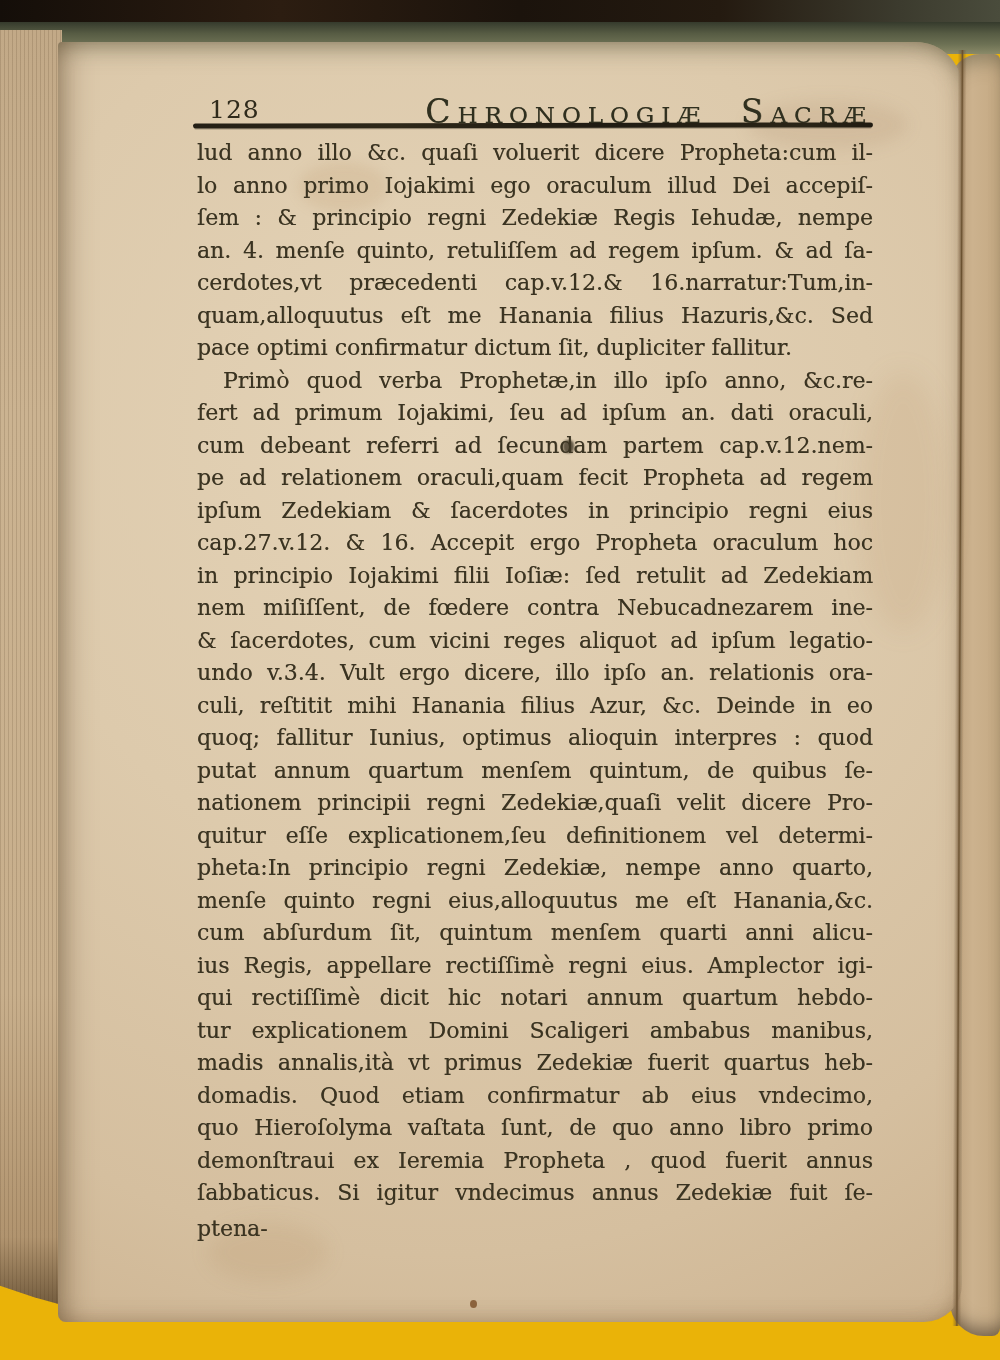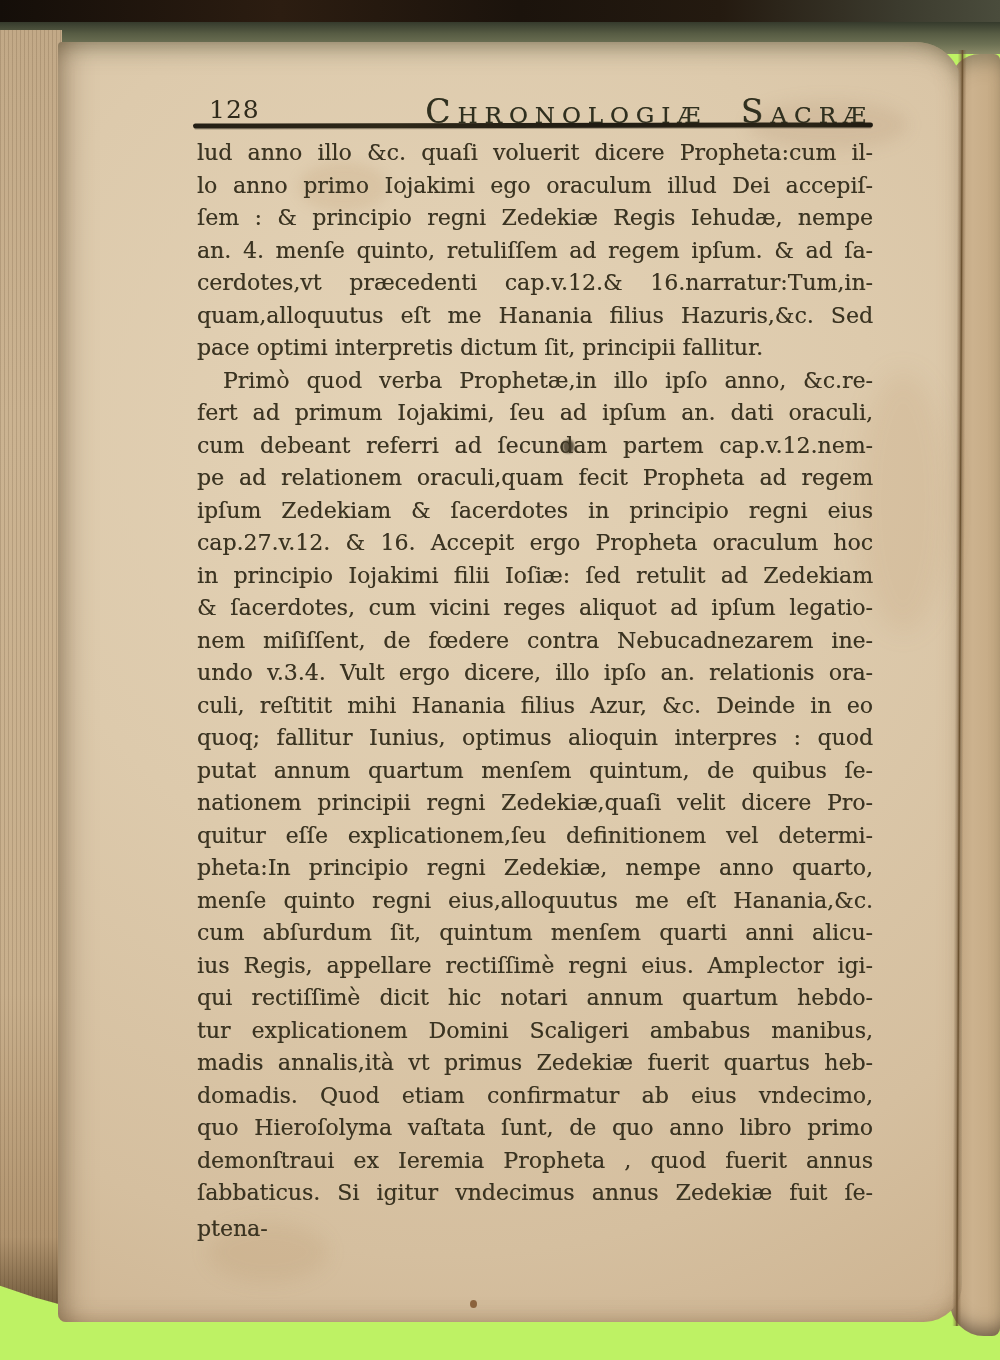--- a/index.html
+++ b/index.html
@@ -1,16 +1,16 @@
 <!DOCTYPE html>
 <html><head>
 <meta charset="utf-8">
 <style>
   html,body{margin:0;padding:0;background:#0b0a08;}
-  .scene{position:relative;width:1000px;height:1360px;overflow:hidden;background:#bef264;
+  .scene{position:relative;width:1000px;height:1360px;overflow:hidden;background:#eab308;
          font-family:"DejaVu Serif","Liberation Serif",serif;}
 
   
   .binding{position:absolute;left:0;top:0;width:1000px;height:28px;
     background:linear-gradient(90deg,#140e09 0%,#2c1d11 28%,#1b130c 52%,#241a10 72%,#3c3b2e 90%,#4a4c3c 100%);}
   
   .band{position:absolute;left:0;top:22px;width:1000px;height:32px;
     background:linear-gradient(180deg,#353a2c 0%,#565b43 35%,#6d7154 70%,#8a8a68 100%);}
 
   
@@ -90,30 +90,30 @@
     </div>
     <div class="rule"></div>
 
     <div class="body">
         <div class="line">lud anno illo &amp;c. quaſi voluerit dicere Propheta:cum il-</div>
         <div class="line">lo anno primo Iojakimi ego oraculum illud Dei accepiſ-</div>
         <div class="line">ſem : &amp; principio regni Zedekiæ Regis Iehudæ, nempe</div>
         <div class="line">an. 4. menſe quinto, retuliſſem ad regem ipſum. &amp; ad ſa-</div>
         <div class="line">cerdotes,vt præcedenti cap.v.12.&amp; 16.narratur:Tum,in-</div>
         <div class="line">quam,alloquutus eſt me Hanania filius Hazuris,&amp;c. Sed</div>
-        <div class="line nofill">pace optimi interpretis dictum ſit, principii fallitur.</div>
+        <div class="line nofill">pace optimi confirmatur dictum ſit, dupliciter fallitur.</div>
         <div class="line indent">Primò quod verba Prophetæ,in illo ipſo anno, &amp;c.re-</div>
         <div class="line">fert ad primum Iojakimi, ſeu ad ipſum an. dati oraculi,</div>
         <div class="line">cum debeant referri ad ſecundam partem cap.v.12.nem-</div>
         <div class="line">pe ad relationem oraculi,quam fecit Propheta ad regem</div>
         <div class="line">ipſum Zedekiam &amp; ſacerdotes in principio regni eius</div>
         <div class="line">cap.27.v.12. &amp; 16. Accepit ergo Propheta oraculum hoc</div>
         <div class="line">in principio Iojakimi filii Ioſiæ: ſed retulit ad Zedekiam</div>
+        <div class="line">nem miſiſſent, de fœdere contra Nebucadnezarem ine-</div>
         <div class="line">&amp; ſacerdotes, cum vicini reges aliquot ad ipſum legatio-</div>
-        <div class="line">nem miſiſſent, de fœdere contra Nebucadnezarem ine-</div>
         <div class="line">undo v.3.4. Vult ergo dicere, illo ipſo an. relationis ora-</div>
         <div class="line">culi, reſtitit mihi Hanania filius Azur, &amp;c. Deinde in eo</div>
         <div class="line">quoq; fallitur Iunius, optimus alioquin interpres : quod</div>
         <div class="line">putat annum quartum menſem quintum, de quibus ſe-</div>
         <div class="line">nationem principii regni Zedekiæ,quaſi velit dicere Pro-</div>
         <div class="line">quitur eſſe explicationem,ſeu definitionem vel determi-</div>
         <div class="line">pheta:In principio regni Zedekiæ, nempe anno quarto,</div>
         <div class="line">menſe quinto regni eius,alloquutus me eſt Hanania,&amp;c.</div>
         <div class="line">cum abſurdum ſit, quintum menſem quarti anni alicu-</div>
         <div class="line">ius Regis, appellare rectiſſimè regni eius. Amplector igi-</div>

